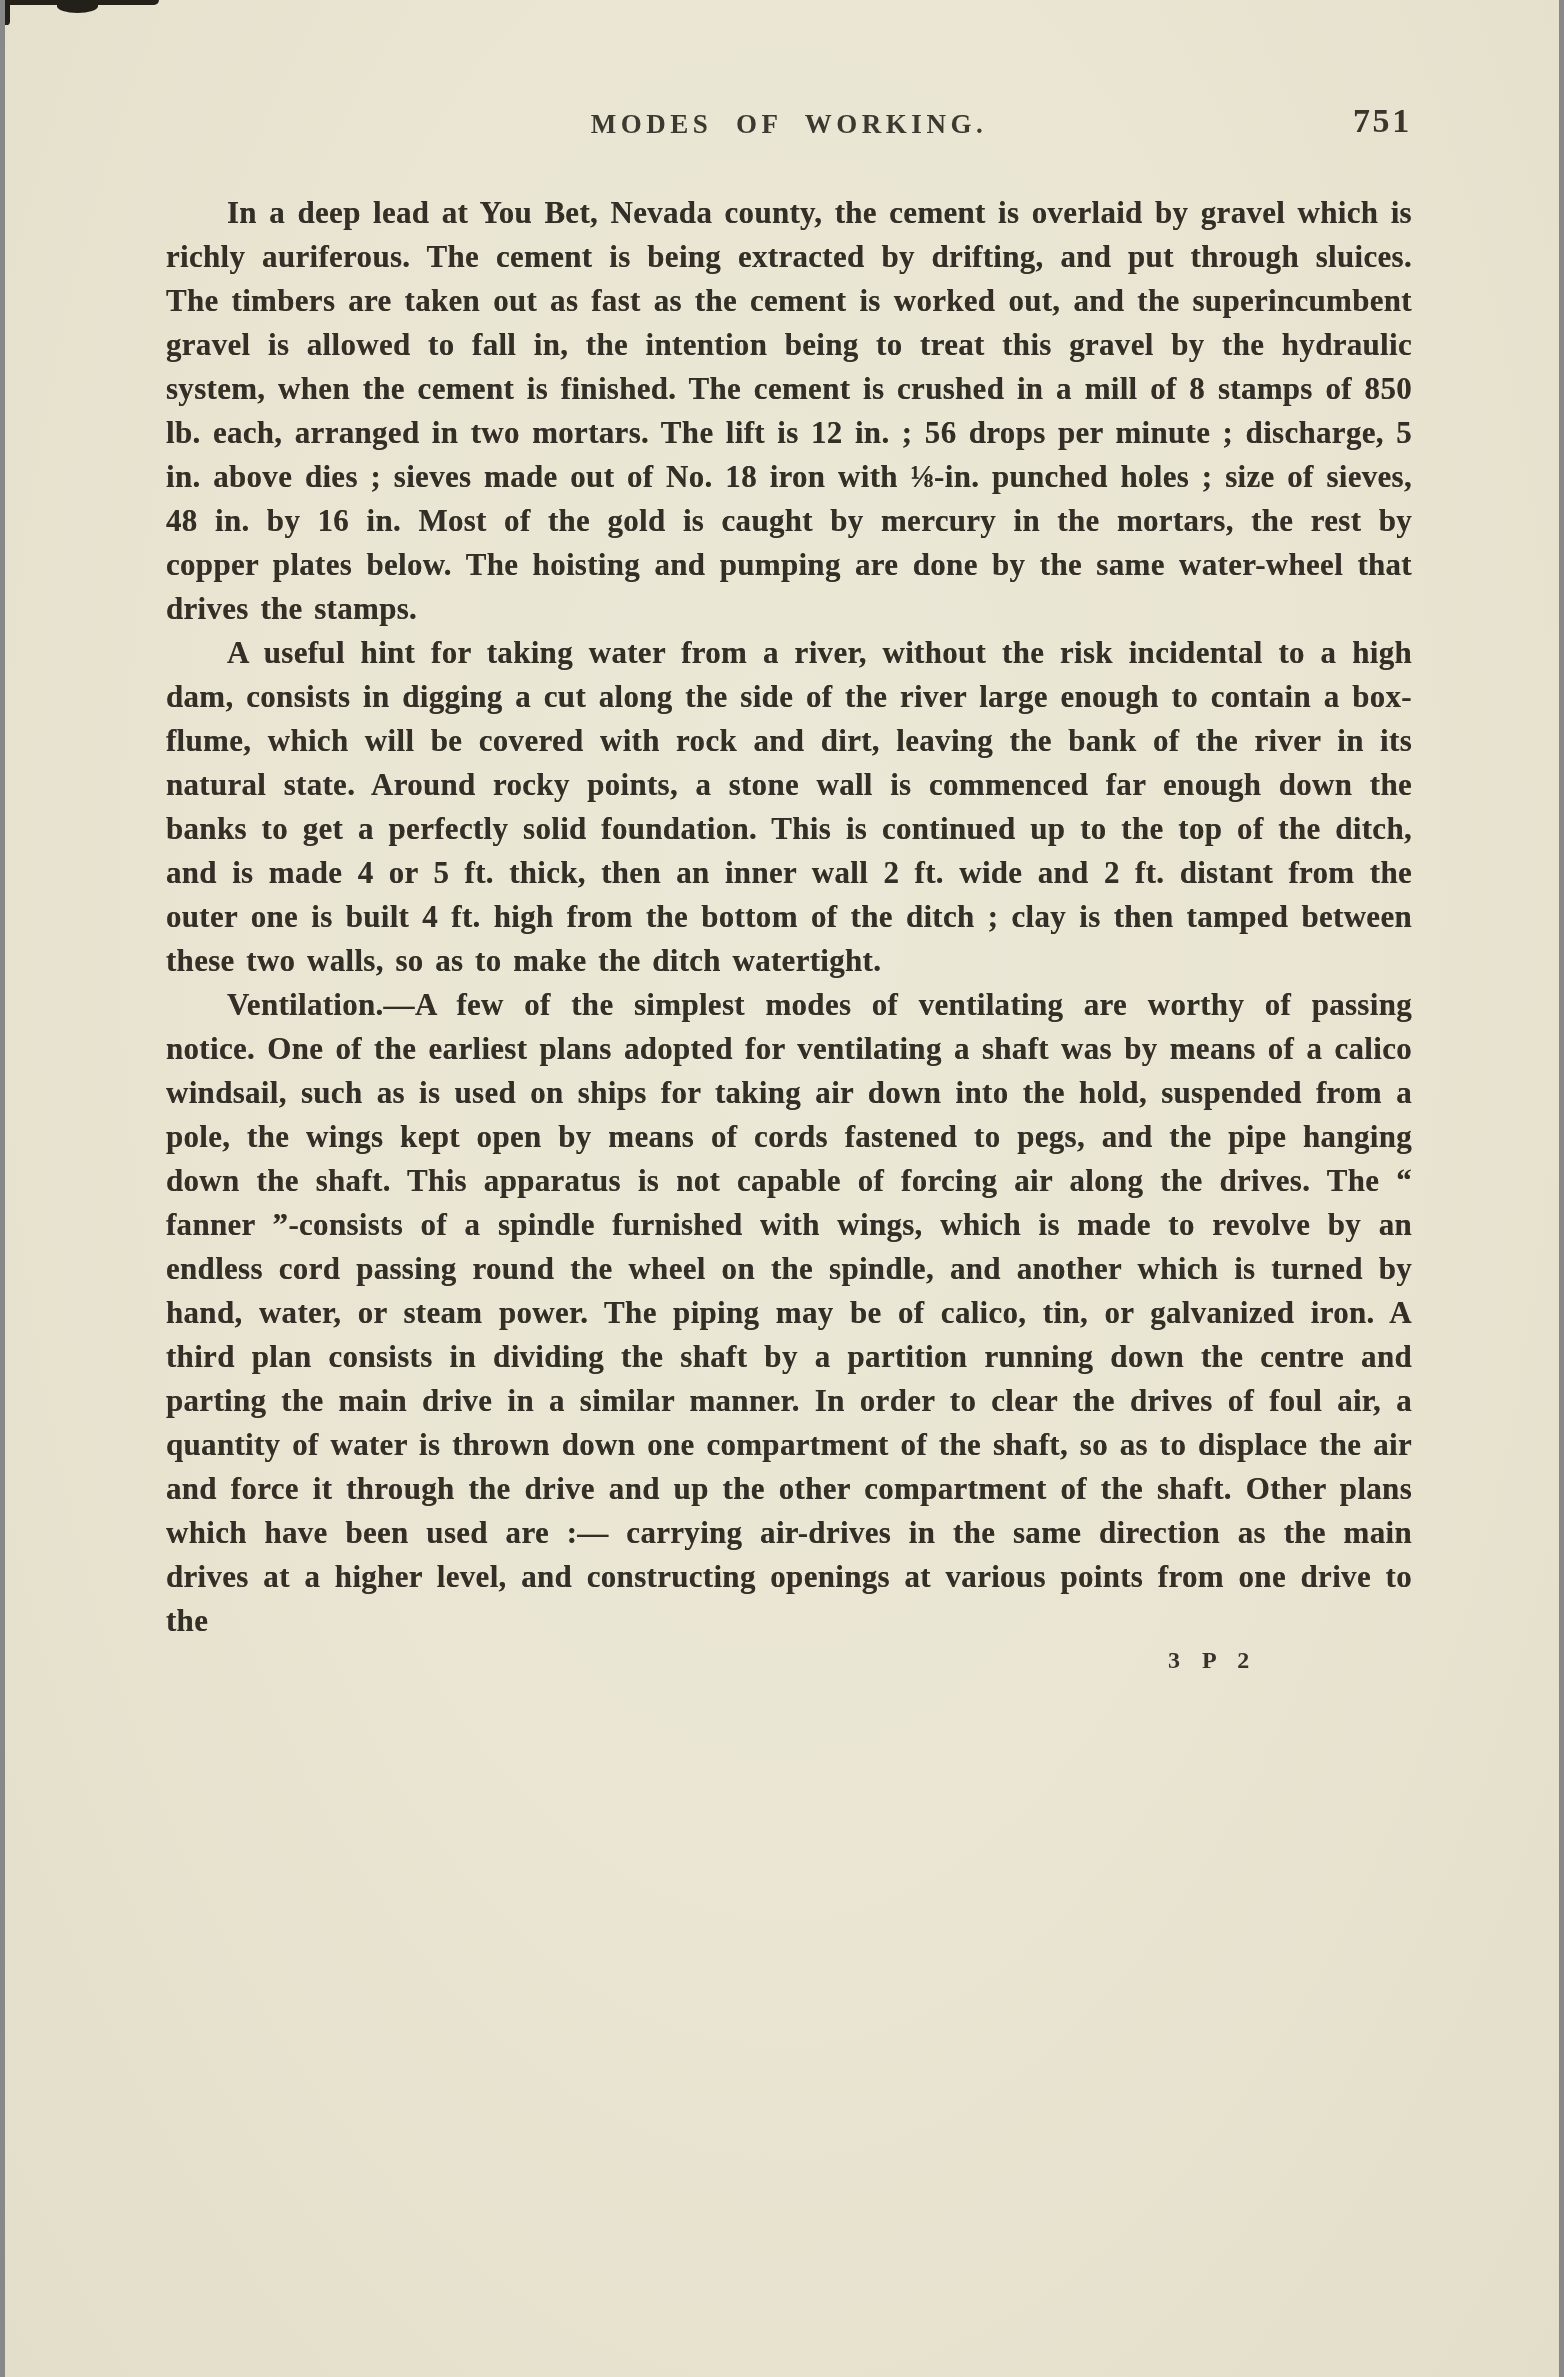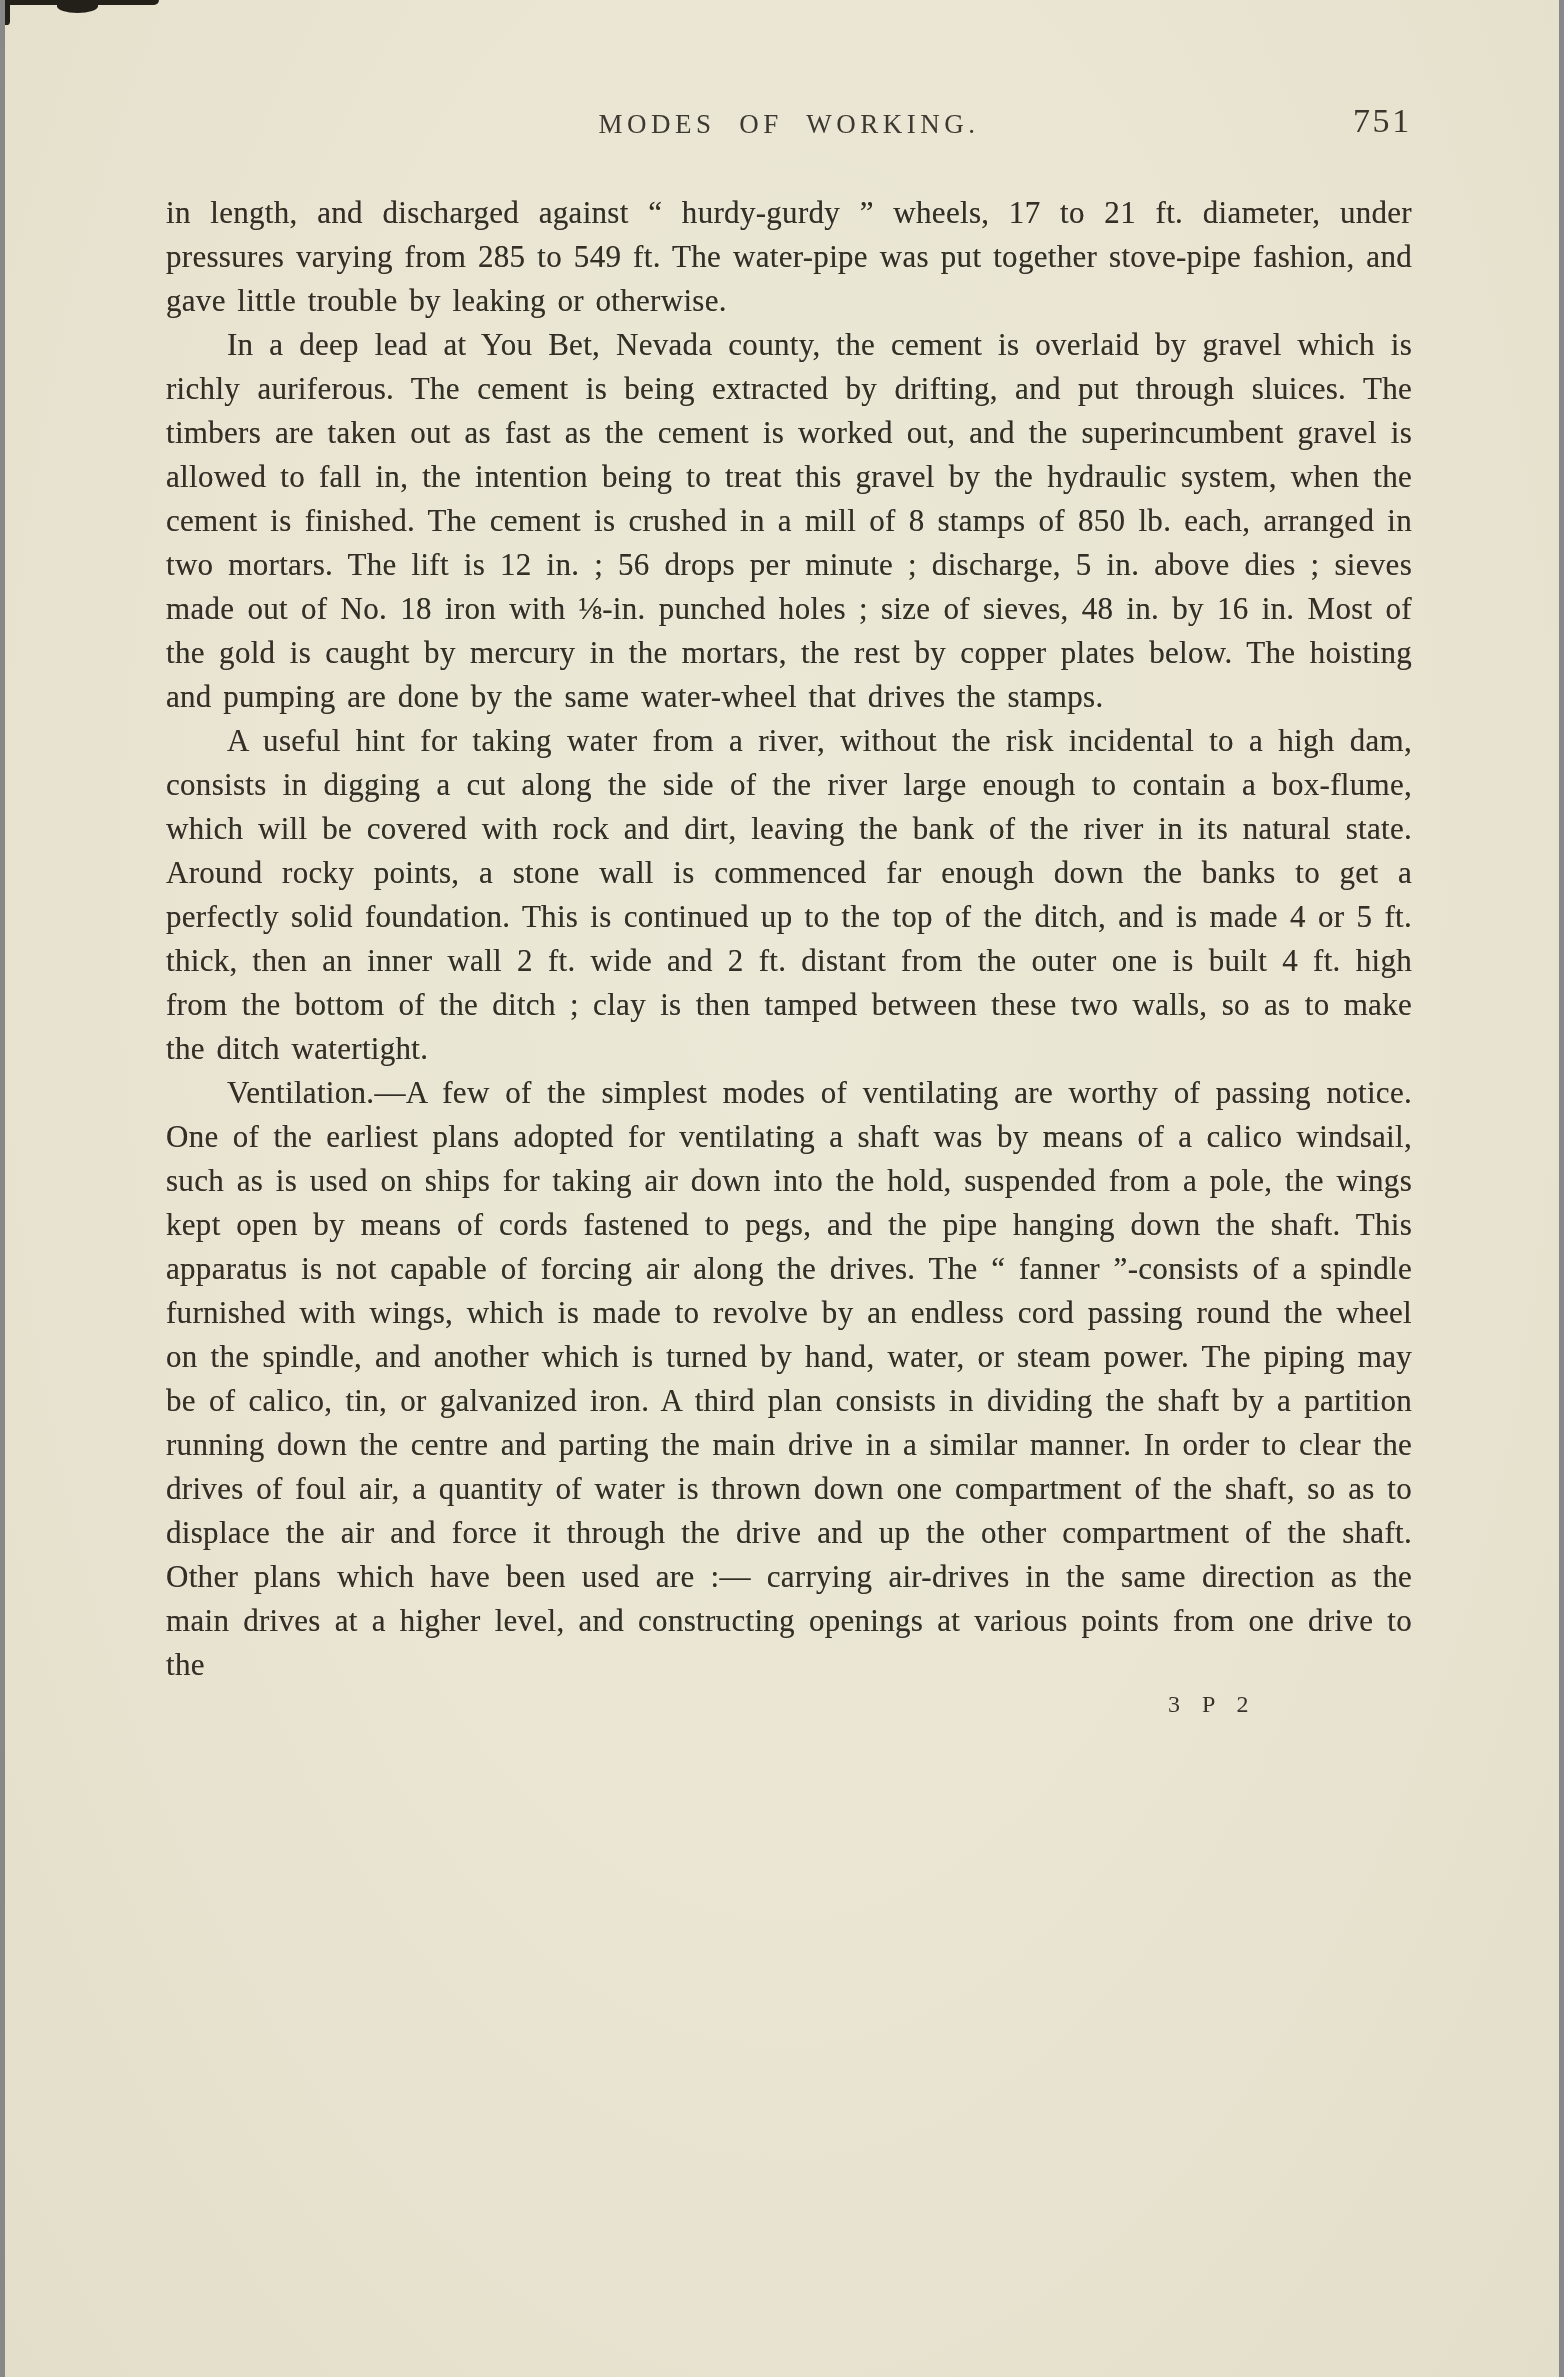--- a/index.html
+++ b/index.html
@@ -10,20 +10,21 @@
   .page {
     position: relative;
     width: 1554px;
     height: 2377px;
     margin: 0 auto;
     background:
       radial-gradient(ellipse at 50% 38%, #ece8d7 0%, #e9e5d2 50%, #e3dec9 100%);
     overflow: hidden;
     font-family: "Liberation Serif", "DejaVu Serif", serif;
     color: #332f27;
+    font-weight: bold;
   }
   
   .artifact { position: absolute; background: #23201a; }
   .artifact-1 { top: 0; left: 0; width: 154px; height: 5.4px; border-radius: 0 0 5.4px 0; }
   .artifact-2 { top: 0; left: 52px; width: 41px; height: 13.4px; border-radius: 0 0 50% 50%; }
   .artifact-3 { top: 0; left: 0; width: 5.4px; height: 25px; border-radius: 0 0 3.6px 0; }
 
   .content {
     position: absolute;
     left: 161px;
@@ -89,21 +90,20 @@
   <div class="artifact artifact-3"></div>
 
   <div class="content">
 
     <div class="header">
       <span class="running-title">MODES OF WORKING.</span>
       <span class="page-number">751</span>
     </div>
 
     <div class="body-text">
-      <p class="para no-indent">in length, and discharged against “ hurdy-gurdy ” wheels, 17 to 21 ft. diameter, under pressures varying from 285 to 549 ft. The water-pipe was put together stove-pipe fashion, and gave little trouble by leaking or otherwise.</p>
       <p class="para">In a deep lead at You Bet, Nevada county, the cement is overlaid by gravel which is richly auriferous. The cement is being extracted by drifting, and put through sluices. The timbers are taken out as fast as the cement is worked out, and the superincumbent gravel is allowed to fall in, the intention being to treat this gravel by the hydraulic system, when the cement is finished. The cement is crushed in a mill of 8 stamps of 850 lb. each, arranged in two mortars. The lift is 12 in. ; 56 drops per minute ; discharge, 5 in. above dies ; sieves made out of No. 18 iron with ⅛-in. punched holes ; size of sieves, 48 in. by 16 in. Most of the gold is caught by mercury in the mortars, the rest by copper plates below. The hoisting and pumping are done by the same water-wheel that drives the stamps.</p>
       <p class="para">A useful hint for taking water from a river, without the risk incidental to a high dam, consists in digging a cut along the side of the river large enough to contain a box-flume, which will be covered with rock and dirt, leaving the bank of the river in its natural state. Around rocky points, a stone wall is commenced far enough down the banks to get a perfectly solid foundation. This is continued up to the top of the ditch, and is made 4 or 5 ft. thick, then an inner wall 2 ft. wide and 2 ft. distant from the outer one is built 4 ft. high from the bottom of the ditch ; clay is then tamped between these two walls, so as to make the ditch watertight.</p>
       <p class="para">Ventilation.—A few of the simplest modes of ventilating are worthy of passing notice. One of the earliest plans adopted for ventilating a shaft was by means of a calico windsail, such as is used on ships for taking air down into the hold, suspended from a pole, the wings kept open by means of cords fastened to pegs, and the pipe hanging down the shaft. This apparatus is not capable of forcing air along the drives. The “ fanner ”-consists of a spindle furnished with wings, which is made to revolve by an endless cord passing round the wheel on the spindle, and another which is turned by hand, water, or steam power. The piping may be of calico, tin, or galvanized iron. A third plan consists in dividing the shaft by a partition running down the centre and parting the main drive in a similar manner. In order to clear the drives of foul air, a quantity of water is thrown down one compartment of the shaft, so as to displace the air and force it through the drive and up the other compartment of the shaft. Other plans which have been used are :— carrying air-drives in the same direction as the main drives at a higher level, and constructing openings at various points from one drive to the</p>
     </div>
 
     <div class="footer">
       <span class="signature">3 P 2</span>
     </div>
 
   </div>

